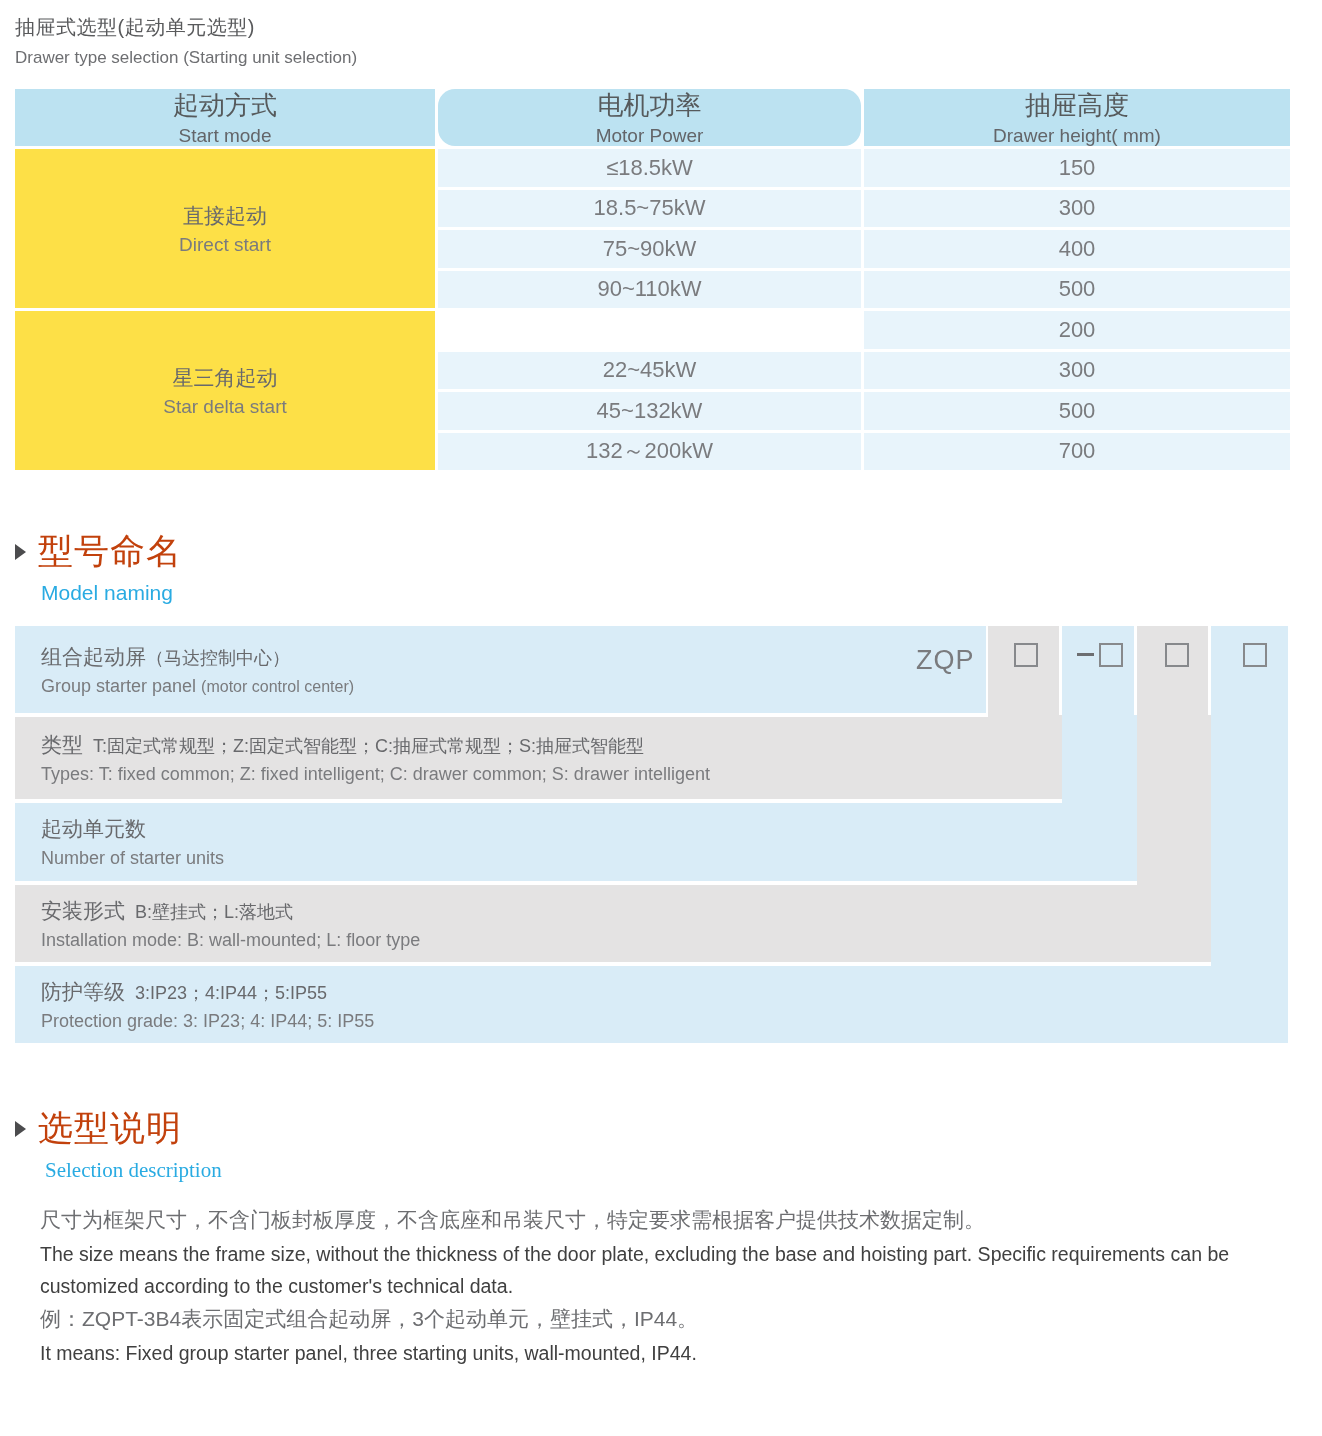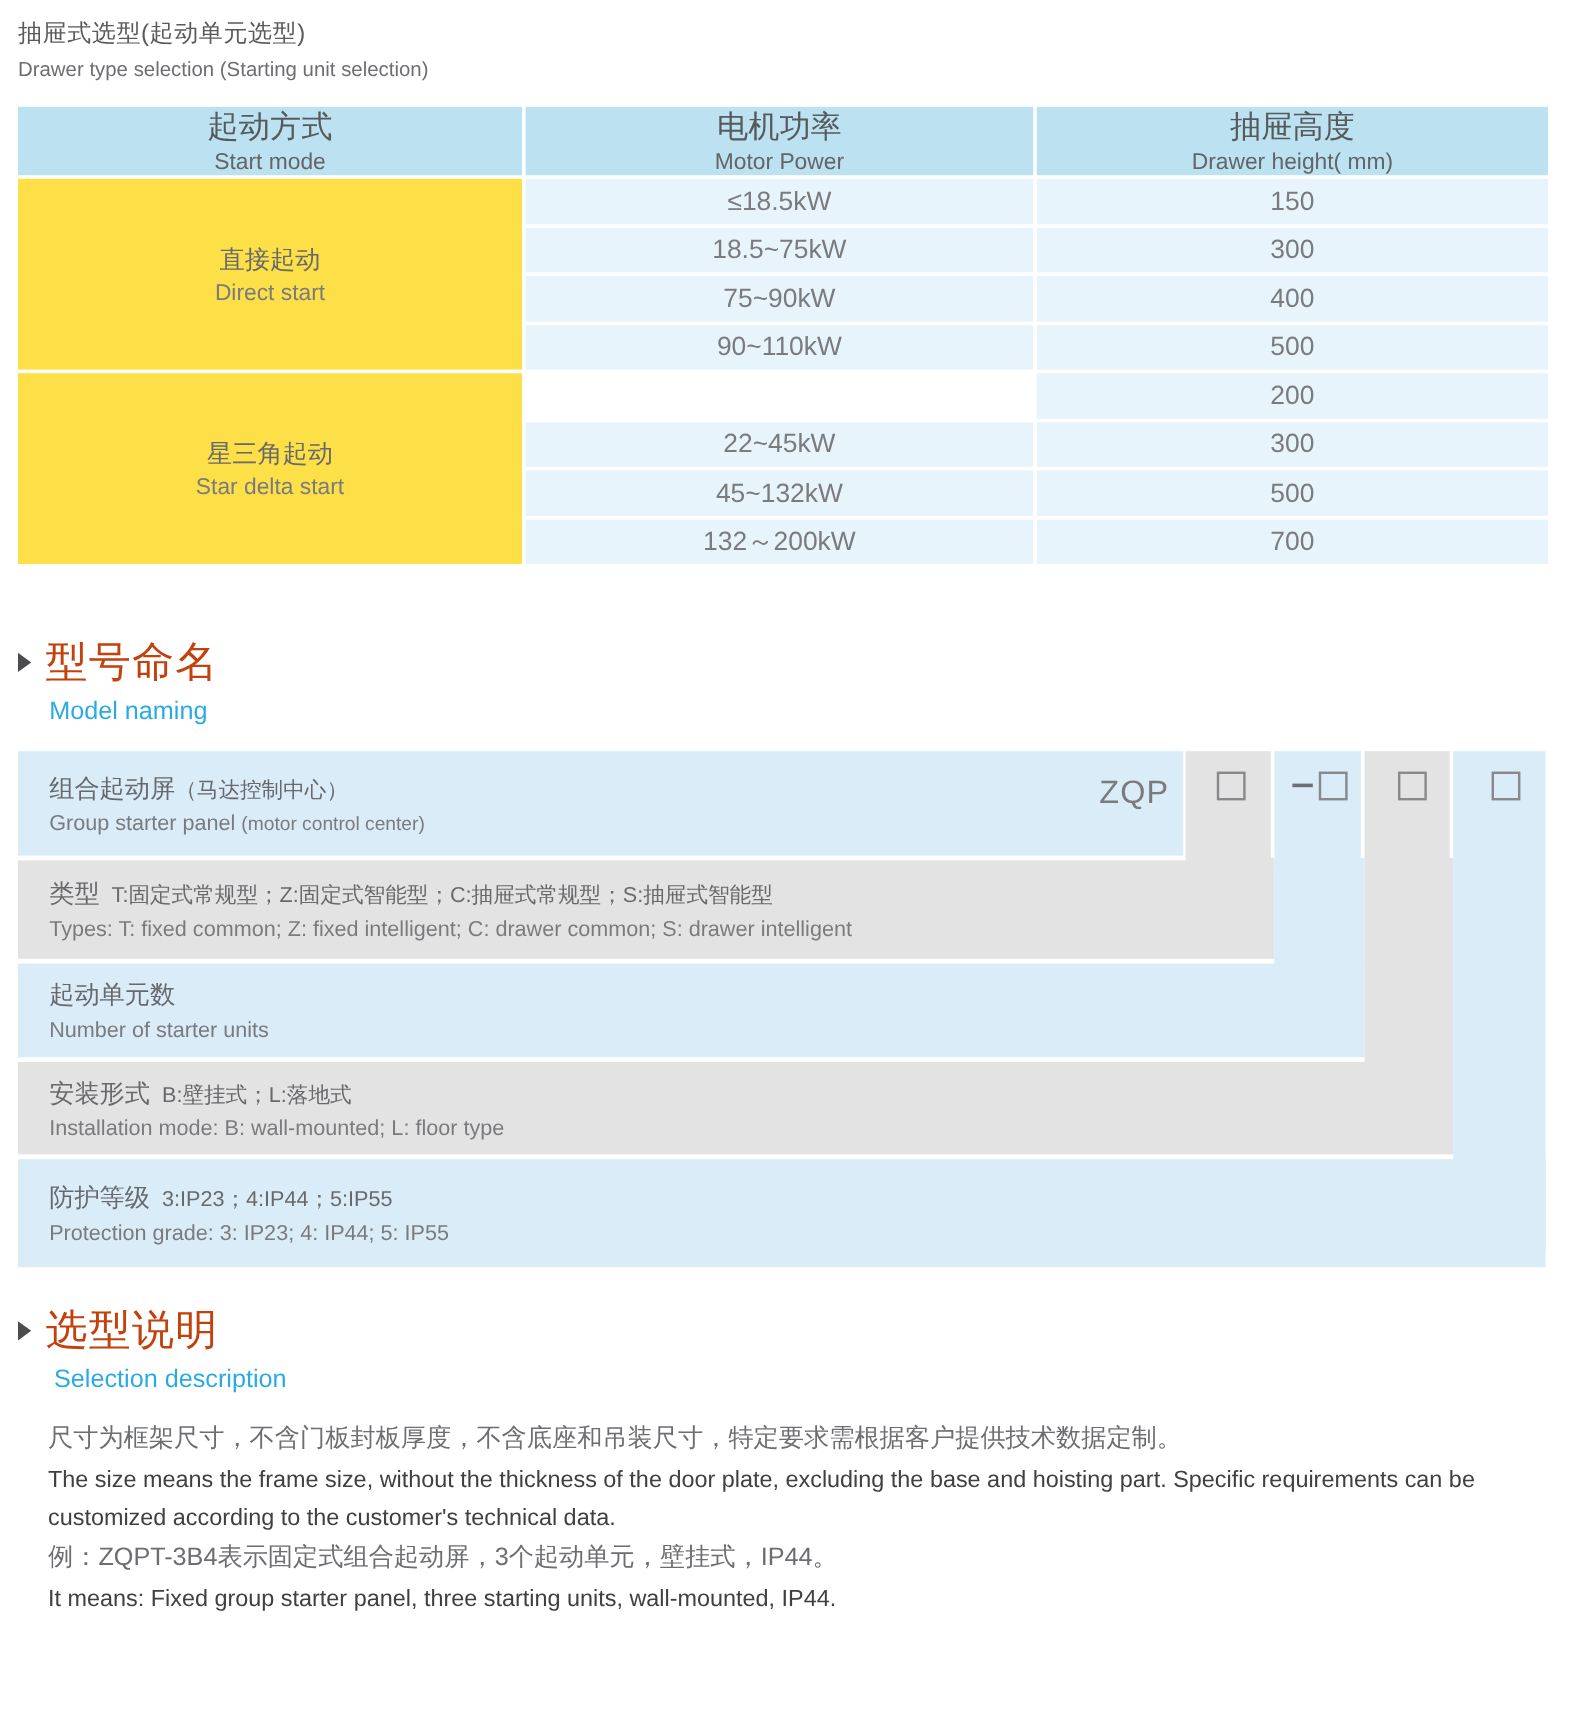--- a/index.html
+++ b/index.html
@@ -37,21 +37,21 @@
   .cell-head .h-en { font-size: 19px; color: #636569; }
   .cell-mode {
     background: #fde047;
     flex-direction: column;
     gap: 4px;
   }
   .cell-mode .m-cn { font-size: 21px; color: #68696c; }
   .cell-mode .m-en { font-size: 19px; color: #7a7b7e; }
   .cell-val { background: #e8f4fb; font-size: 22px; color: #7a7b7e; }
 
-  .h1 { grid-area: 1 / 1; } .h2 { grid-area: 1 / 2; } .h3 { grid-area: 1 / 3; }
+  .h1 { grid-area: 1 / 1; } .h2 { grid-area: 1 / 2; border-radius: 17px; } .h3 { grid-area: 1 / 3; }
   .mode-1 { grid-area: 2 / 1 / 6 / 2; }
   .mode-2 { grid-area: 6 / 1 / 10 / 2; }
 
   
   .section-head { margin-top: 58px; }
   .section-head .line1 { display: flex; align-items: center; }
   .tri {
     width: 0; height: 0;
     border-left: 11px solid #4c4c4e;
     border-top: 8px solid transparent;
@@ -68,21 +68,21 @@
     height: 417px;
     margin-top: 21px;
   }
   .band { position: absolute; left: 0; display: flex; flex-direction: column; justify-content: center; padding-left: 26px; gap: 5px; }
   .band.blue { background: #d9ecf7; }
   .band.gray { background: #e4e3e3; }
   .band-1 { top: 0;    width: 971px;  height: 87px; }
   .band-2 { top: 91px;  width: 1047px; height: 82px; }
   .band-3 { top: 177px; width: 1122px; height: 78px; }
   .band-4 { top: 259px; width: 1196px; height: 77px; }
-  .band-5 { top: 340px; width: 1273px; height: 90px; }
+  .band-5 { top: 340px; width: 1273px; height: 77px; }
 
   .strip { position: absolute; top: 0; }
   .strip.blue { background: #d9ecf7; }
   .strip.gray { background: #e4e3e3; }
   .strip-1 { left: 973px;  width: 74px; height: 95px; }
   .strip-2 { left: 1047px; width: 75px; height: 181px; }
   .strip-3 { left: 1122px; width: 74px; height: 263px; }
   .strip-4 { left: 1196px; width: 77px; height: 417px; }
 
   .strip-tick { position: absolute; top: 0; width: 3px; height: 89px; background: #ffffff; }
@@ -108,21 +108,21 @@
   .box-1 { left: 999px; }
   .box-2 { left: 1084px; }
   .box-3 { left: 1150px; }
   .box-4 { left: 1228px; }
   .dash {
     position: absolute; top: 27px; left: 1062px;
     width: 17px; height: 3px; background: #6d6e71;
   }
 
   
-  .sel-desc-head { margin-top: 42px; }
+  .sel-desc-head { margin-top: 62px; font-family: Liberation Serif, serif; }
   .sel-desc-head .sec-en { margin-left: 30px; }
   .desc-body { margin: 20px 0 0 25px; width 1255px; max-width: 1255px; }
   .desc-body .p-cn { font-size: 21px; color: #6d6e71; line-height: 33px; }
   .desc-body .p-en { font-size: 19.5px; color: #404040; line-height: 32px; margin-top: 2px; }
 </style>
 </head>
 <body>
 
 <div class="content">
 

